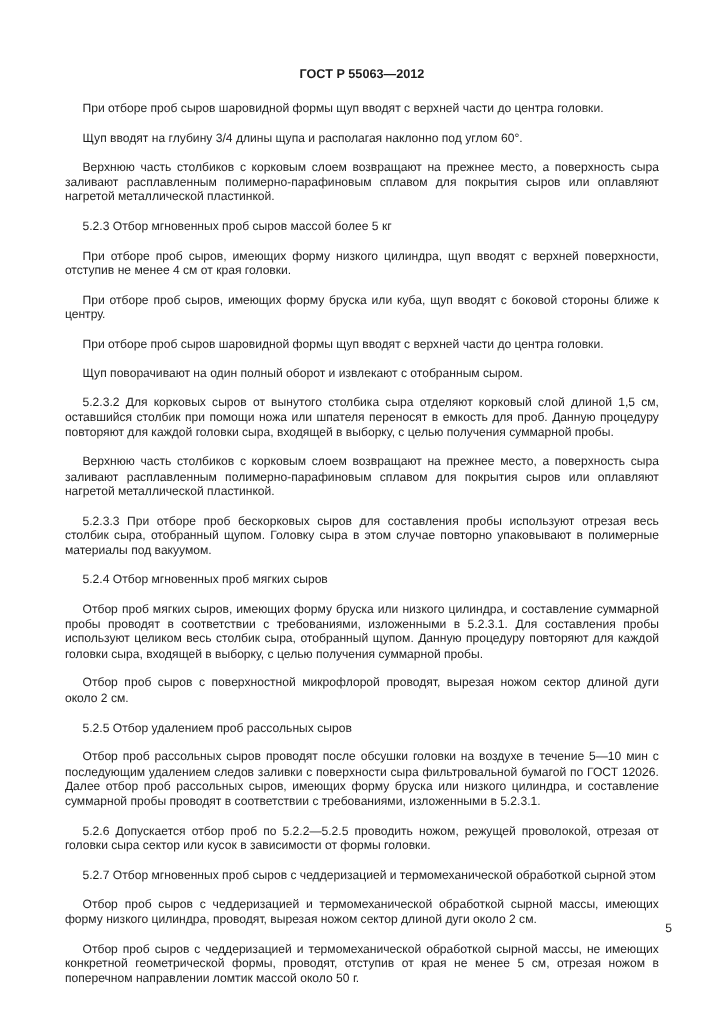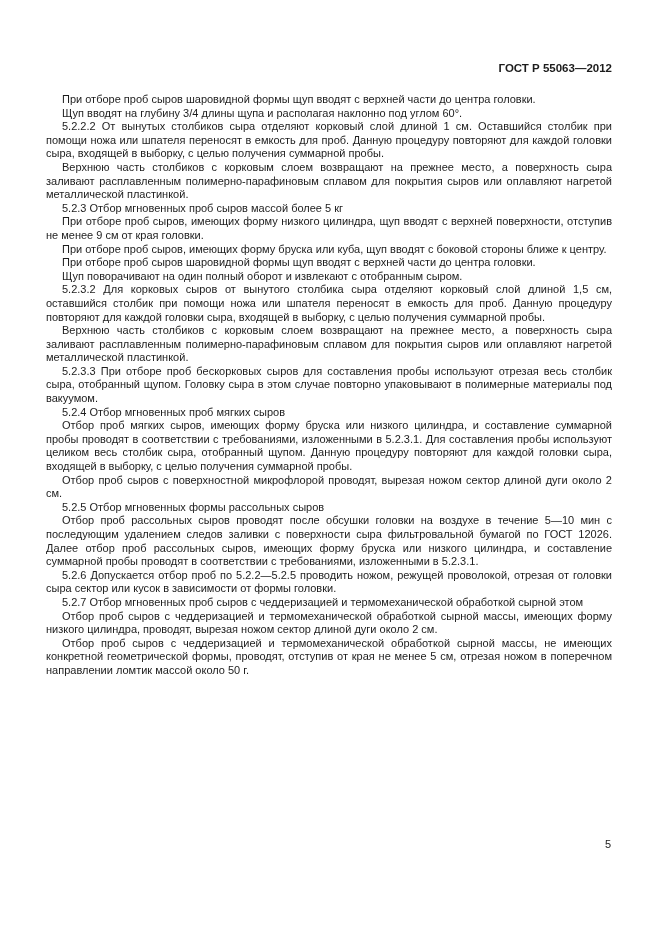--- a/index.html
+++ b/index.html
@@ -16,28 +16,28 @@
     color: #1c1c1c;
     overflow: hidden;
   }
   .content {
     position: absolute;
     left: 46px;
     top: 62px;
     width: 566px;
   }
   .doc-header {
-    text-align: right;
+    text-align: center;
     font-weight: bold;
     font-size: 11.5px;
     line-height: 13px;
     margin: 0 0 18px 0;
   }
   .para, .heading {
-    margin: 0;
+    margin: 13px;
     font-size: 11px;
     line-height: 13.6px;
     text-align: justify;
     text-indent: 16px;
   }
   .heading {
     font-weight: normal;
   }
   .page-number {
     position: absolute;
@@ -49,34 +49,33 @@
 </style>
 </head>
 <body>
 
 <div class="page">
   <div class="content">
     <div class="doc-header">ГОСТ Р 55063—2012</div>
 
     <p class="para">При отборе проб сыров шаровидной формы щуп вводят с верхней части до центра головки.</p>
     <p class="para">Щуп вводят на глубину 3/4 длины щупа и располагая наклонно под углом 60°.</p>
-    <p class="para">5.2.2.2 От вынутых столбиков сыра отделяют корковый слой длиной 1 см. Оставшийся столбик при помощи ножа или шпателя переносят в емкость для проб. Данную процедуру повторяют для каждой головки сыра, входящей в выборку, с целью получения суммарной пробы.</p>
     <p class="para">Верхнюю часть столбиков с корковым слоем возвращают на прежнее место, а поверхность сыра заливают расплавленным полимерно-парафиновым сплавом для покрытия сыров или оплавляют нагретой металлической пластинкой.</p>
     <p class="heading">5.2.3 Отбор мгновенных проб сыров массой более 5 кг</p>
-    <p class="para">При отборе проб сыров, имеющих форму низкого цилиндра, щуп вводят с верхней поверхности, отступив не менее 9 см от края головки.</p>
+    <p class="para">При отборе проб сыров, имеющих форму низкого цилиндра, щуп вводят с верхней поверхности, отступив не менее 4 см от края головки.</p>
     <p class="para">При отборе проб сыров, имеющих форму бруска или куба, щуп вводят с боковой стороны ближе к центру.</p>
     <p class="para">При отборе проб сыров шаровидной формы щуп вводят с верхней части до центра головки.</p>
     <p class="para">Щуп поворачивают на один полный оборот и извлекают с отобранным сыром.</p>
     <p class="para">5.2.3.2 Для корковых сыров от вынутого столбика сыра отделяют корковый слой длиной 1,5 см, оставшийся столбик при помощи ножа или шпателя переносят в емкость для проб. Данную процедуру повторяют для каждой головки сыра, входящей в выборку, с целью получения суммарной пробы.</p>
     <p class="para">Верхнюю часть столбиков с корковым слоем возвращают на прежнее место, а поверхность сыра заливают расплавленным полимерно-парафиновым сплавом для покрытия сыров или оплавляют нагретой металлической пластинкой.</p>
     <p class="para">5.2.3.3 При отборе проб бескорковых сыров для составления пробы используют отрезая весь столбик сыра, отобранный щупом. Головку сыра в этом случае повторно упаковывают в полимерные материалы под вакуумом.</p>
     <p class="heading">5.2.4 Отбор мгновенных проб мягких сыров</p>
     <p class="para">Отбор проб мягких сыров, имеющих форму бруска или низкого цилиндра, и составление суммарной пробы проводят в соответствии с требованиями, изложенными в 5.2.3.1. Для составления пробы используют целиком весь столбик сыра, отобранный щупом. Данную процедуру повторяют для каждой головки сыра, входящей в выборку, с целью получения суммарной пробы.</p>
     <p class="para">Отбор проб сыров с поверхностной микрофлорой проводят, вырезая ножом сектор длиной дуги около 2 см.</p>
-    <p class="heading">5.2.5 Отбор мгновенных формы рассольных сыров</p>
+    <p class="heading">5.2.5 Отбор удалением проб рассольных сыров</p>
     <p class="para">Отбор проб рассольных сыров проводят после обсушки головки на воздухе в течение 5—10 мин с последующим удалением следов заливки с поверхности сыра фильтровальной бумагой по ГОСТ 12026. Далее отбор проб рассольных сыров, имеющих форму бруска или низкого цилиндра, и составление суммарной пробы проводят в соответствии с требованиями, изложенными в 5.2.3.1.</p>
     <p class="para">5.2.6 Допускается отбор проб по 5.2.2—5.2.5 проводить ножом, режущей проволокой, отрезая от головки сыра сектор или кусок в зависимости от формы головки.</p>
     <p class="heading">5.2.7 Отбор мгновенных проб сыров с чеддеризацией и термомеханической обработкой сырной этом</p>
     <p class="para">Отбор проб сыров с чеддеризацией и термомеханической обработкой сырной массы, имеющих форму низкого цилиндра, проводят, вырезая ножом сектор длиной дуги около 2 см.</p>
     <p class="para">Отбор проб сыров с чеддеризацией и термомеханической обработкой сырной массы, не имеющих конкретной геометрической формы, проводят, отступив от края не менее 5 см, отрезая ножом в поперечном направлении ломтик массой около 50 г.</p>
   </div>
 
   <div class="page-number">5</div>
 </div>
 

